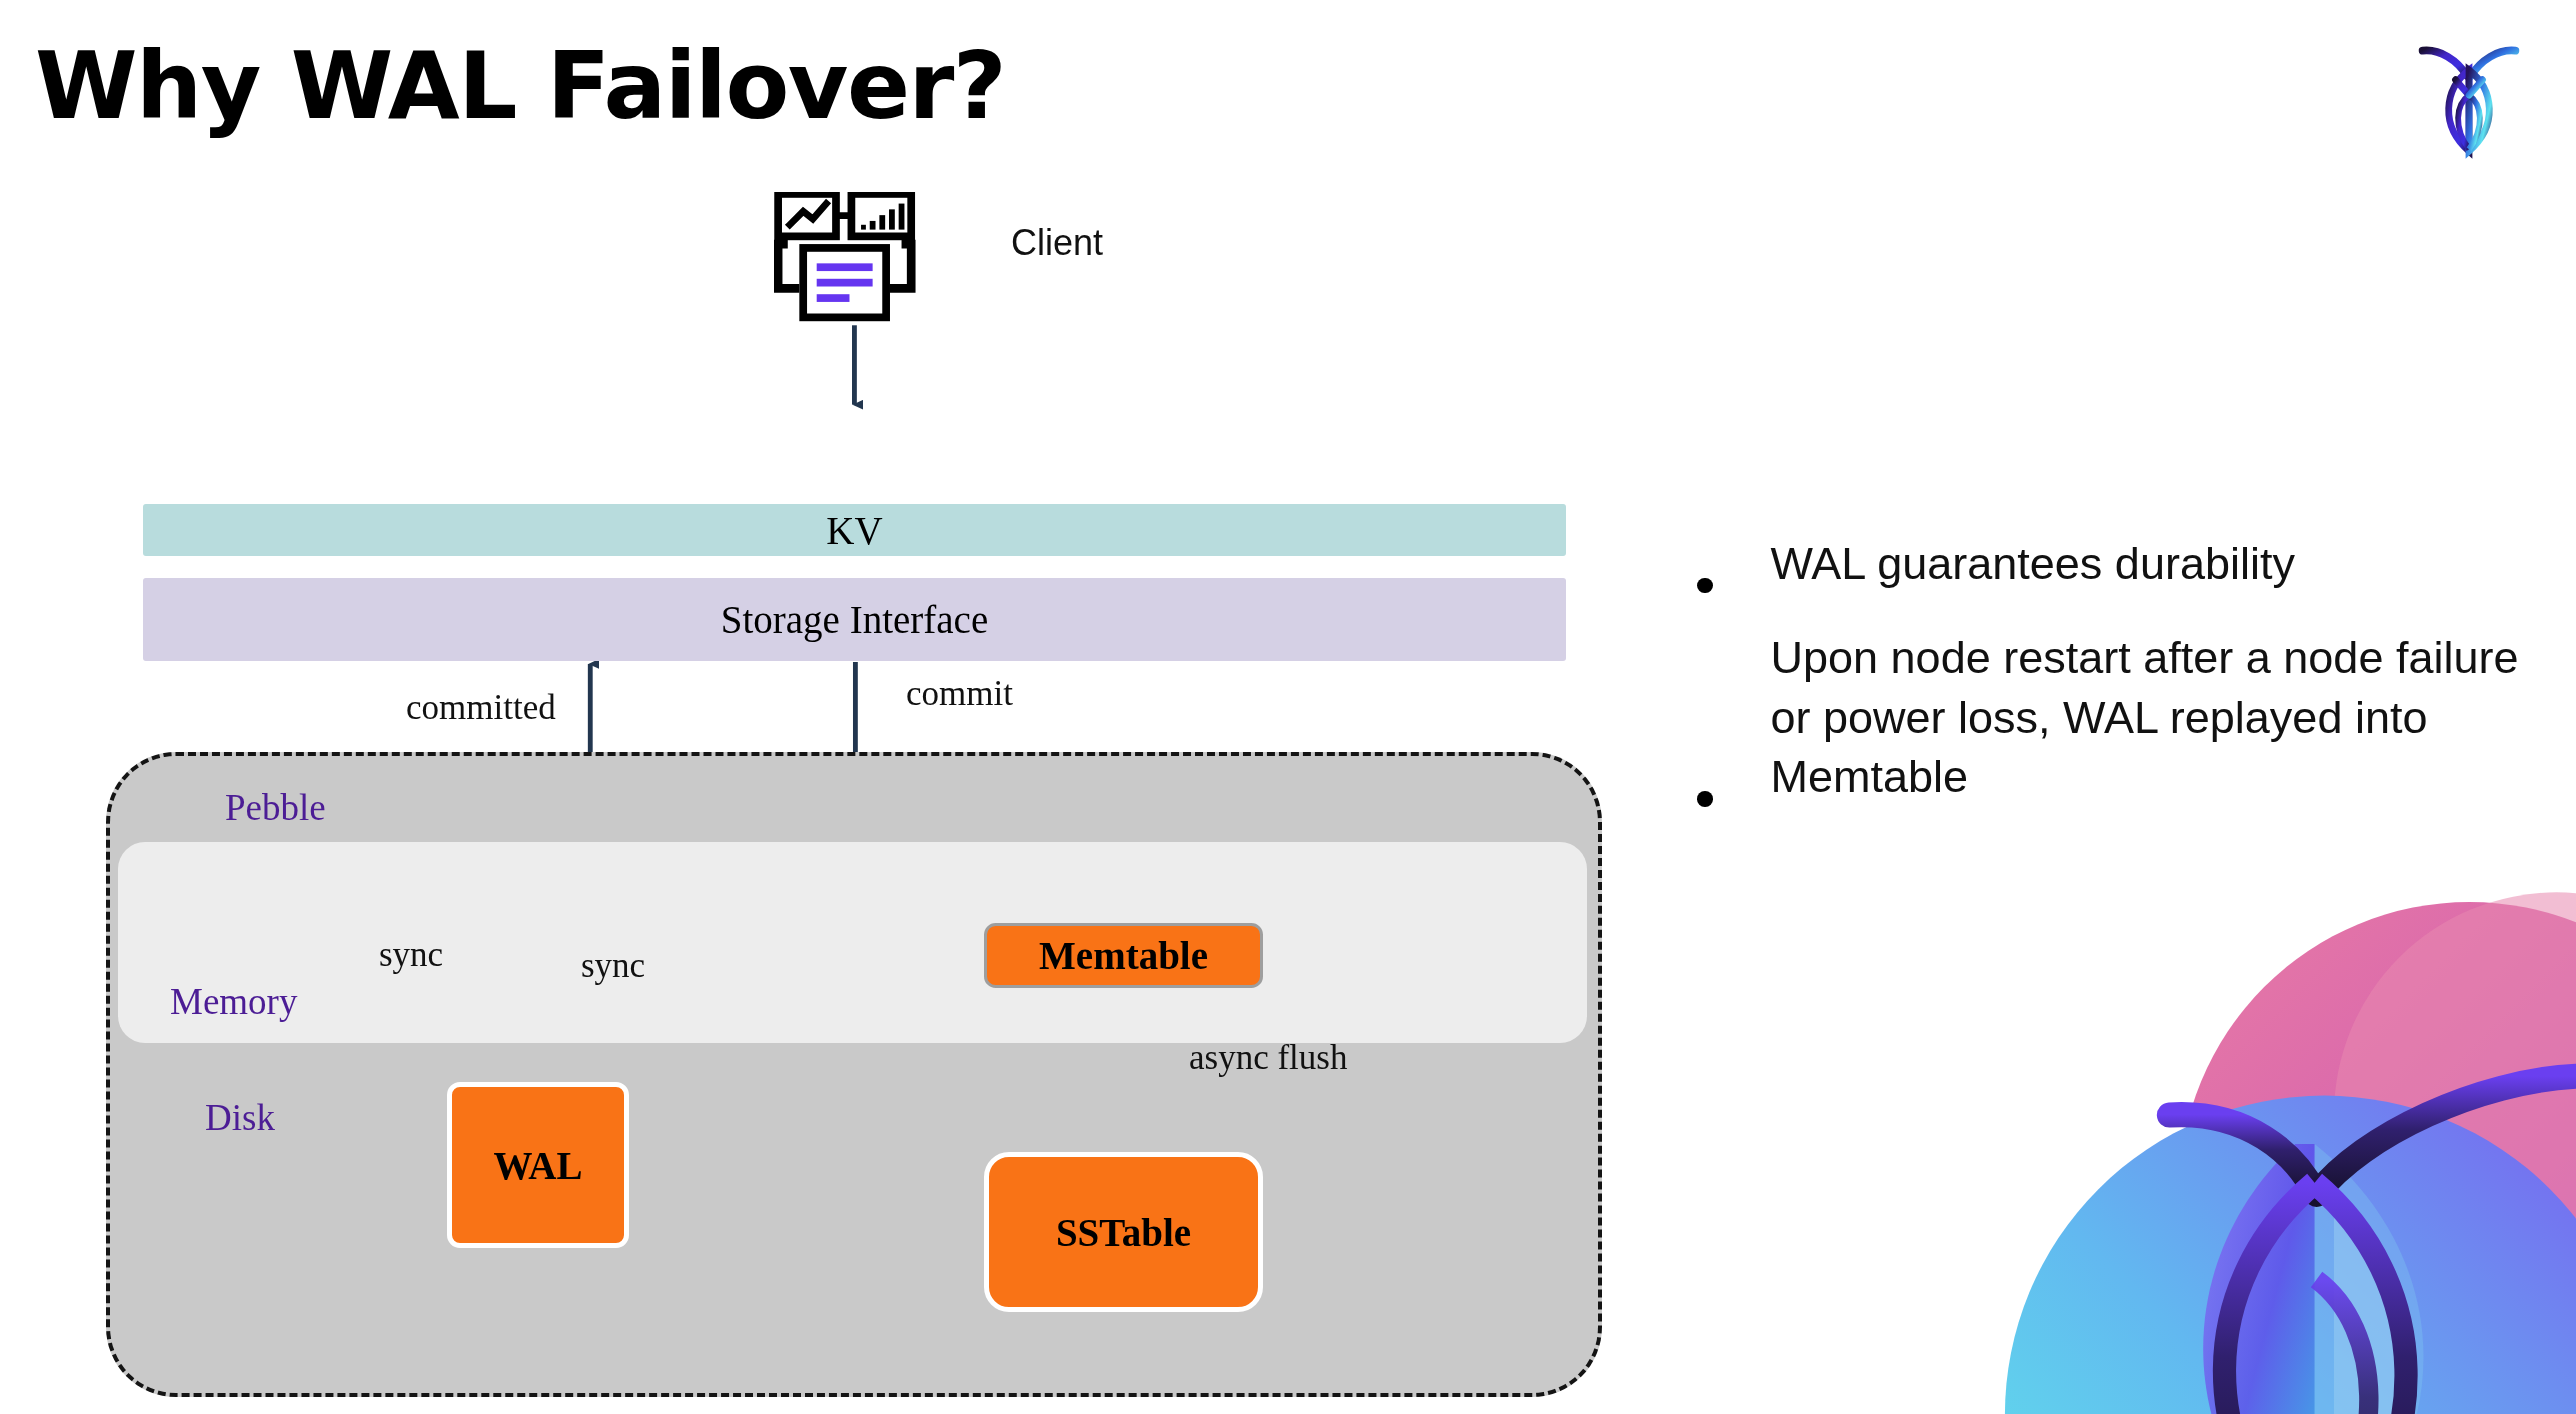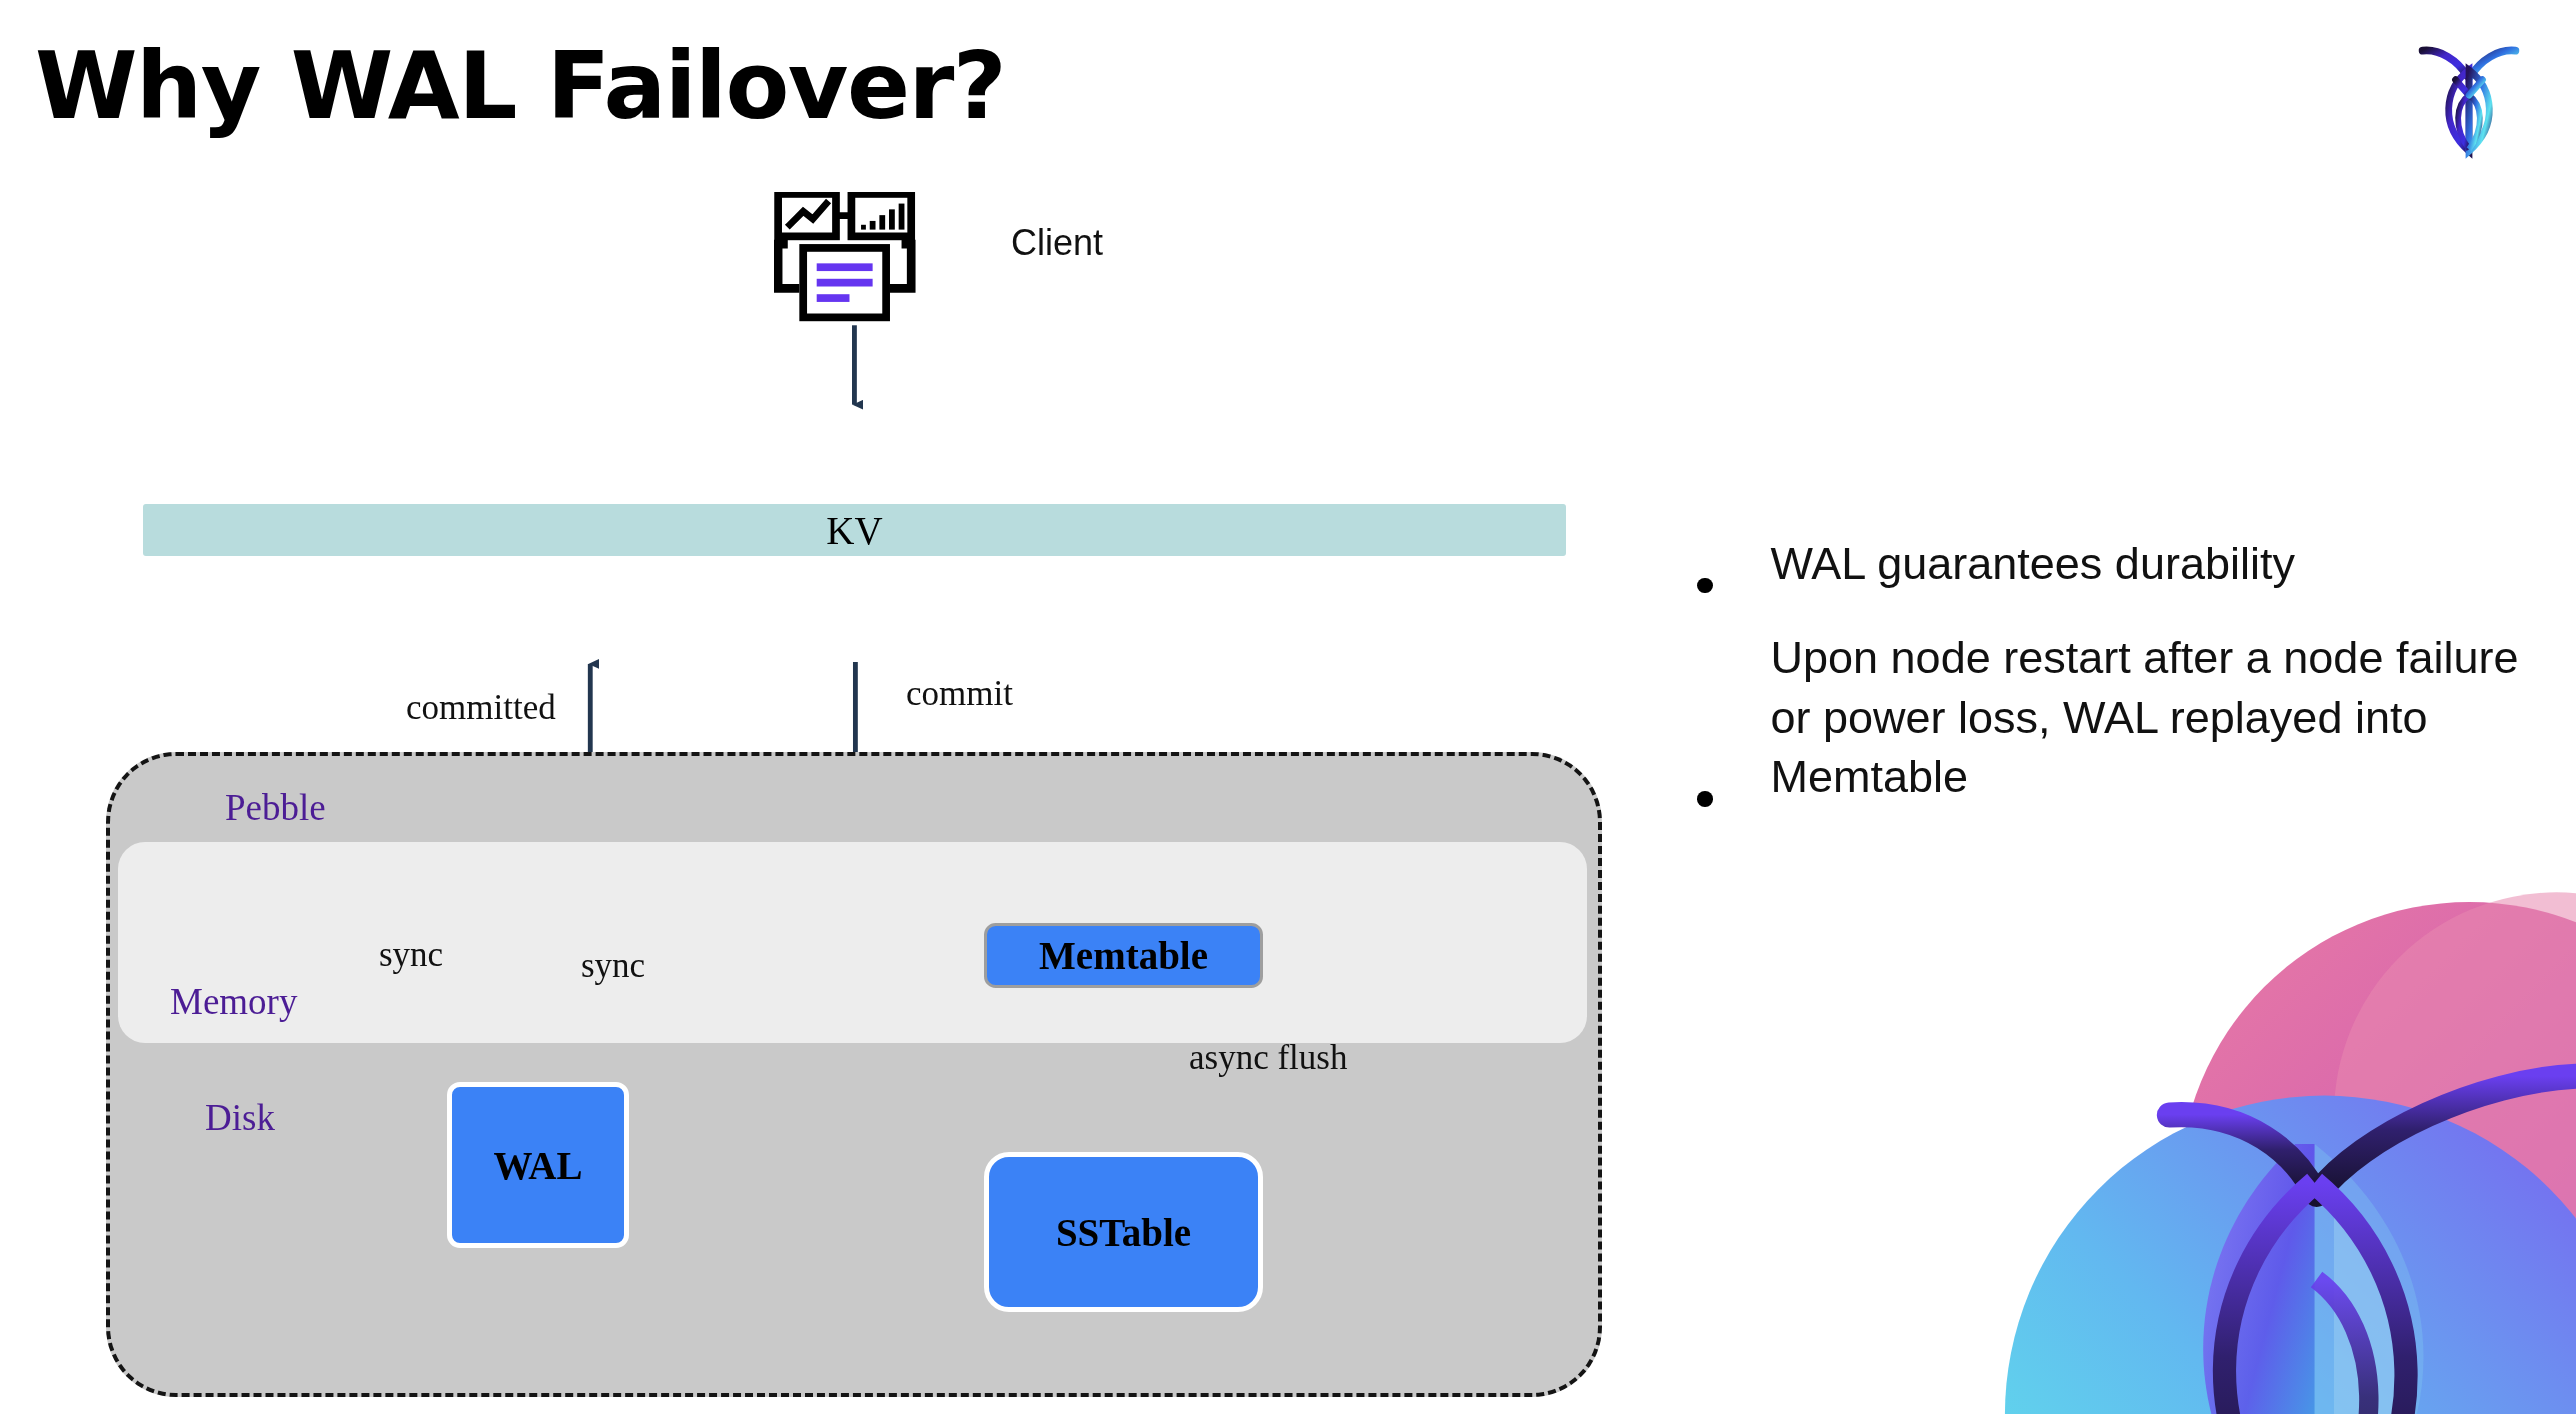--- a/index.html
+++ b/index.html
@@ -133,21 +133,21 @@
   #label-pebble { left: 225px; top: 786px; }
   #label-memory { left: 170px; top: 980px; }
   #label-disk   { left: 205px; top: 1096px; }
 
   
   .node-box {
     position: absolute;
     display: flex;
     align-items: center;
     justify-content: center;
-    background: #3b82f6;
+    background: #f97316;
     font-family: "Liberation Serif", serif;
     font-weight: 700;
     font-size: 39px;
     color: #000000;
     box-sizing: border-box;
   }
   #node-memtable {
     left: 984px; top: 923px; width: 279px; height: 65px;
     border: 3.9px solid #9e9e9e;
     border-radius: 11.6px;
@@ -337,20 +337,21 @@
 
         <rect x="30" y="58" width="86" height="72" fill="#ffffff" stroke="#000000" stroke-width="8"></rect>
         <rect x="44" y="74" width="58" height="8" fill="#6535f0"></rect>
         <rect x="44" y="90" width="58" height="8" fill="#6535f0"></rect>
         <rect x="44" y="106" width="34" height="8" fill="#6535f0"></rect>
       </svg>
     </div>
     <div id="client-label">Client</div>
 
     <div class="layer-bar" id="layer-kv">KV</div>
+    <div class="layer-bar" id="layer-si">Storage Interface</div>
 
     <div id="pebble-box"></div>
     <div id="memory-box"></div>
 
     <div class="zone-label" id="label-pebble">Pebble</div>
     <div class="zone-label" id="label-memory">Memory</div>
     <div class="zone-label" id="label-disk">Disk</div>
 
     <div class="node-box" id="node-memtable">Memtable</div>
     <div class="node-box" id="node-wal">WAL</div>

